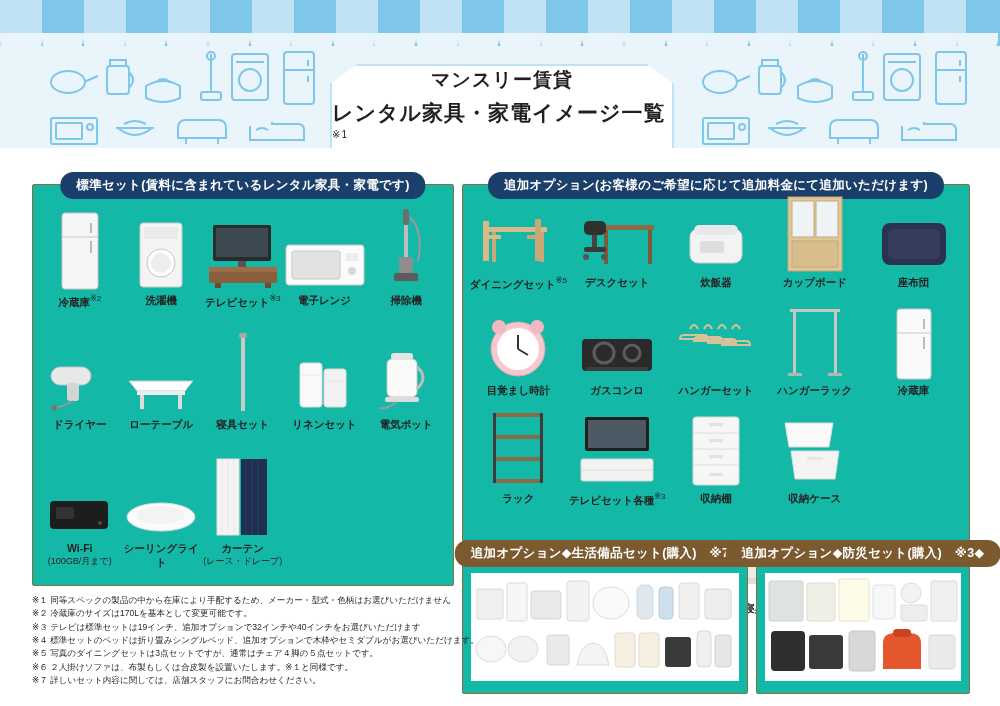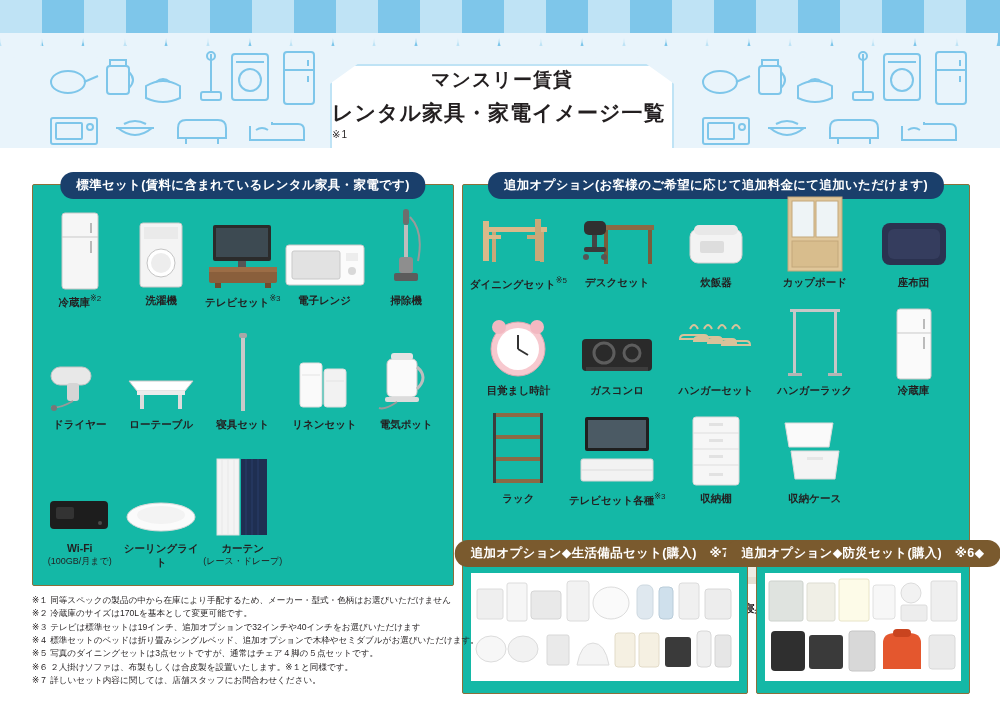--- a/index.html
+++ b/index.html
@@ -641,21 +641,21 @@
       <rect x="144" y="60" width="20" height="34" rx="3" fill="#f5f0e2" stroke="#e2dbc8"></rect>
       <rect x="168" y="60" width="20" height="34" rx="3" fill="#f5f0e2" stroke="#e2dbc8"></rect>
       <rect x="194" y="64" width="26" height="30" rx="3" fill="#3a3a3a"></rect>
       <rect x="226" y="58" width="14" height="36" rx="4" fill="#efefef" stroke="#d8d8d8"></rect>
       <rect x="244" y="62" width="16" height="32" rx="3" fill="#e6e6e6" stroke="#d4d4d4"></rect>
     </svg>
   </div>
 </div>
 
 <div class="panel" style="left:756px;top:552px;width:212px;height:140px;">
-  <div class="panel-title brown">追加オプション◆防災セット(購入)　※6◆</div>
+  <div class="panel-title brown">追加オプション◆防災セット(購入)　※3◆</div>
   <div style="position:absolute;left:8px;top:20px;right:8px;bottom:8px;">
     <svg width="196" height="108" viewBox="0 0 196 108">
       <rect x="0" y="0" width="196" height="108" fill="#ffffff"></rect>
       <rect x="4" y="8" width="34" height="40" rx="2" fill="#dfe3df" stroke="#cdd2cd"></rect>
       <rect x="42" y="10" width="28" height="38" rx="2" fill="#f0efe6" stroke="#ddddd2"></rect>
       <rect x="74" y="6" width="30" height="42" rx="2" fill="#fdfbe8" stroke="#e8e4c8"></rect>
       <rect x="108" y="12" width="22" height="34" rx="3" fill="#f7f7f7" stroke="#e0e0e0"></rect>
       <circle cx="146" cy="20" r="10" fill="#f2f2f2" stroke="#dcdcdc"></circle>
       <rect x="136" y="32" width="26" height="16" rx="2" fill="#ededed" stroke="#dcdcdc"></rect>
       <rect x="166" y="8" width="26" height="40" rx="2" fill="#efefef" stroke="#dcdcdc"></rect>

